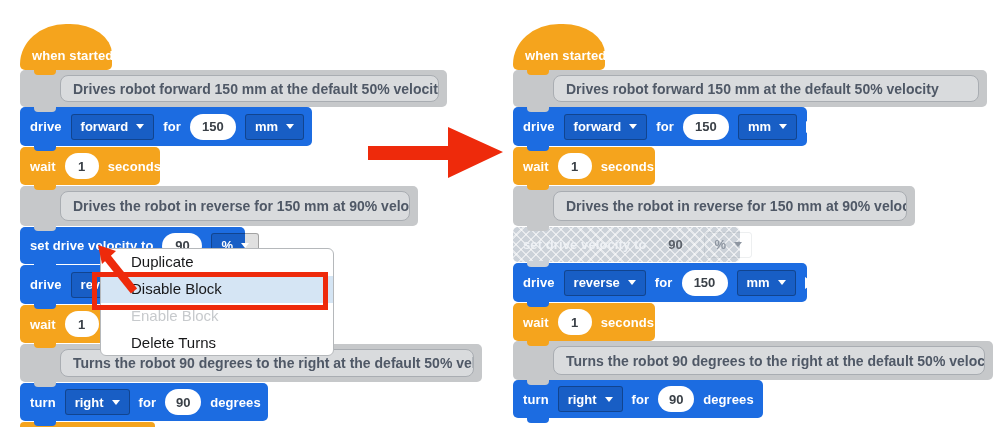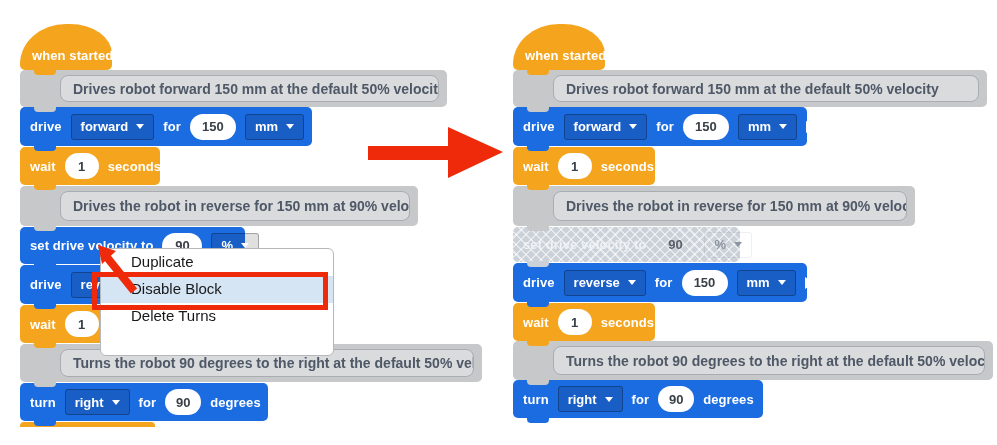--- a/index.html
+++ b/index.html
@@ -258,20 +258,21 @@
       <span class="oval" style="min-width: 36px;">90</span>
       <span class="b-label">degrees</span>
       <span class="expand"></span>
       <div class="tab"></div>
     </div>
   </div>
 
 <div id="context-menu">
   <div class="menu-item">Duplicate</div>
   <div class="menu-item highlighted">Disable Block</div>
+  <div class="menu-item disabled">Enable Block</div>
   <div class="menu-item">Delete Turns</div>
 </div>
 
 <div id="red-box"></div>
 
 <svg id="annotations" width="997" height="445" viewBox="0 0 997 445">
 
   <polygon class="red" points="368,146 448,146 448,127 503,152 448,178 448,160 368,160"></polygon>
 
   <line class="red-line" x1="106" y1="256" x2="134" y2="291" stroke-width="8"></line>

